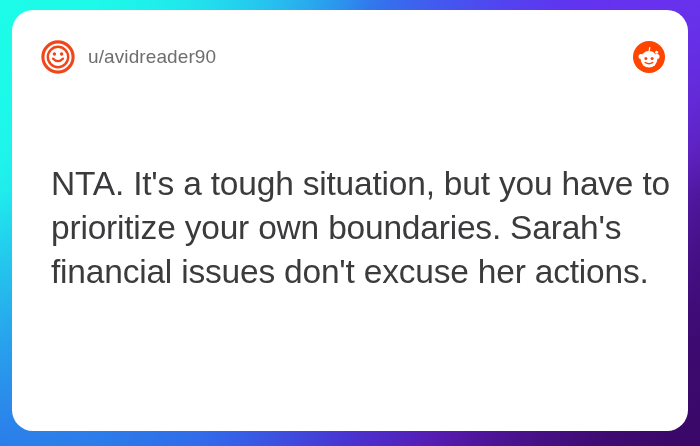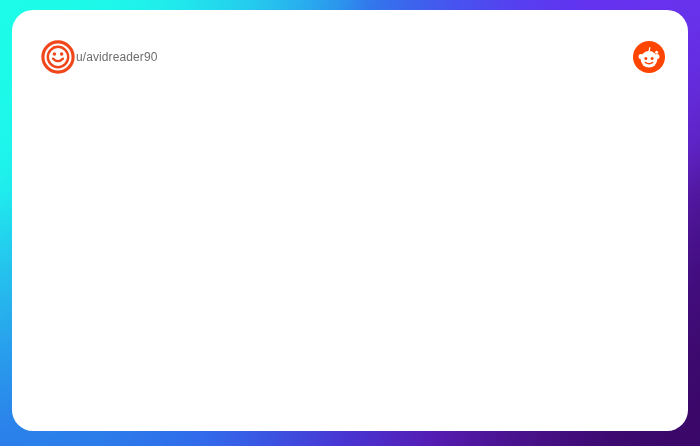--- a/index.html
+++ b/index.html
@@ -70,21 +70,22 @@
     display: flex;
     align-items: center;
   }
   .avatar {
     width: 36px;
     height: 36px;
     flex: 0 0 36px;
     display: block;
   }
   .username {
-    font-size: 12px;
+    margin-left: 12px;
+    font-size: 19px;
     color: #6E6E70;
     letter-spacing: 0.1px;
     white-space: nowrap;
     font-family: "Liberation Sans", sans-serif;
   }
   .brand-logo {
     margin-left: auto;
     width: 34px;
     height: 34px;
     display: block;
@@ -134,16 +135,17 @@
         <circle cx="9.0" cy="16.4" r="2.5" fill="#FFFFFF"></circle>
         <circle cx="25.0" cy="16.4" r="2.5" fill="#FFFFFF"></circle>
         <path d="M17 11.6 L17.8 7.6" stroke="#FFFFFF" stroke-width="1.25" stroke-linecap="round" fill="none"></path>
         <circle cx="13.9" cy="18.6" r="1.5" fill="#FF4500"></circle>
         <circle cx="20.1" cy="18.6" r="1.5" fill="#FF4500"></circle>
         <path d="M13.2 22.4 Q17 25.1 20.8 22.4" fill="none" stroke="#FF4500" stroke-width="1.35" stroke-linecap="round"></path>
       </svg>
 
     </div>
 
+    <div class="body-text">NTA. It's a tough situation, but you have to prioritize your own boundaries. Sarah's financial issues don't excuse her actions.</div>
 
   </div>
 
 </div>
 
 </body></html>

